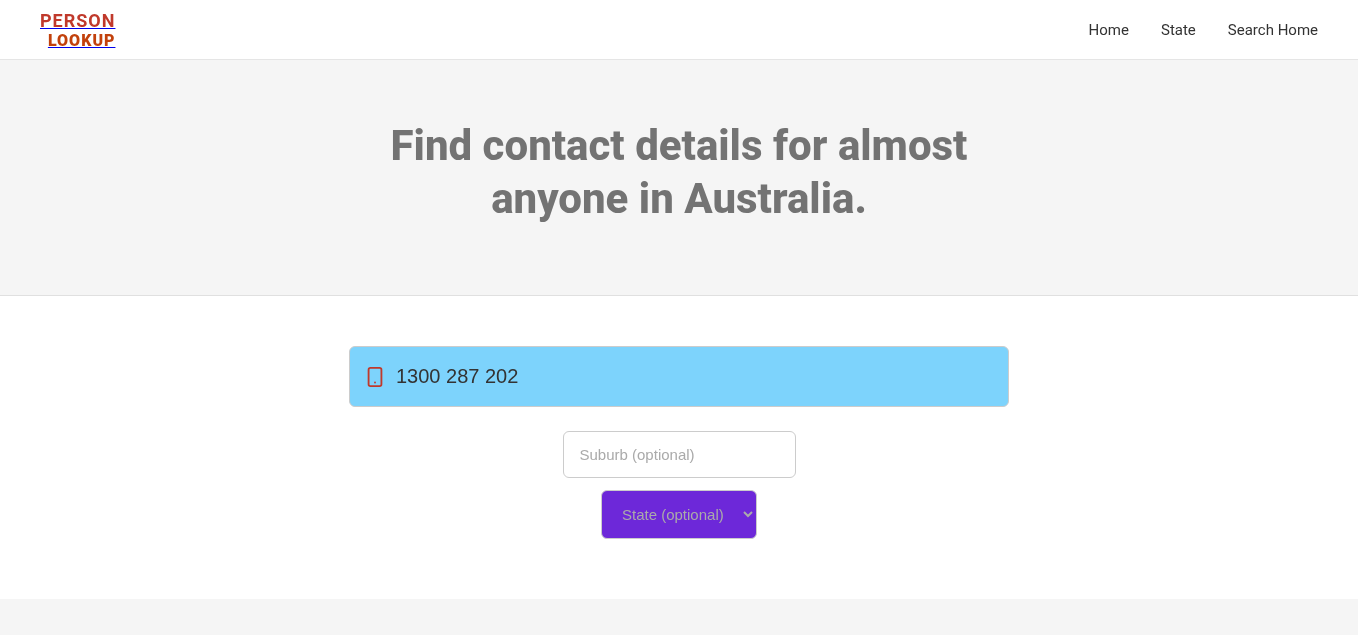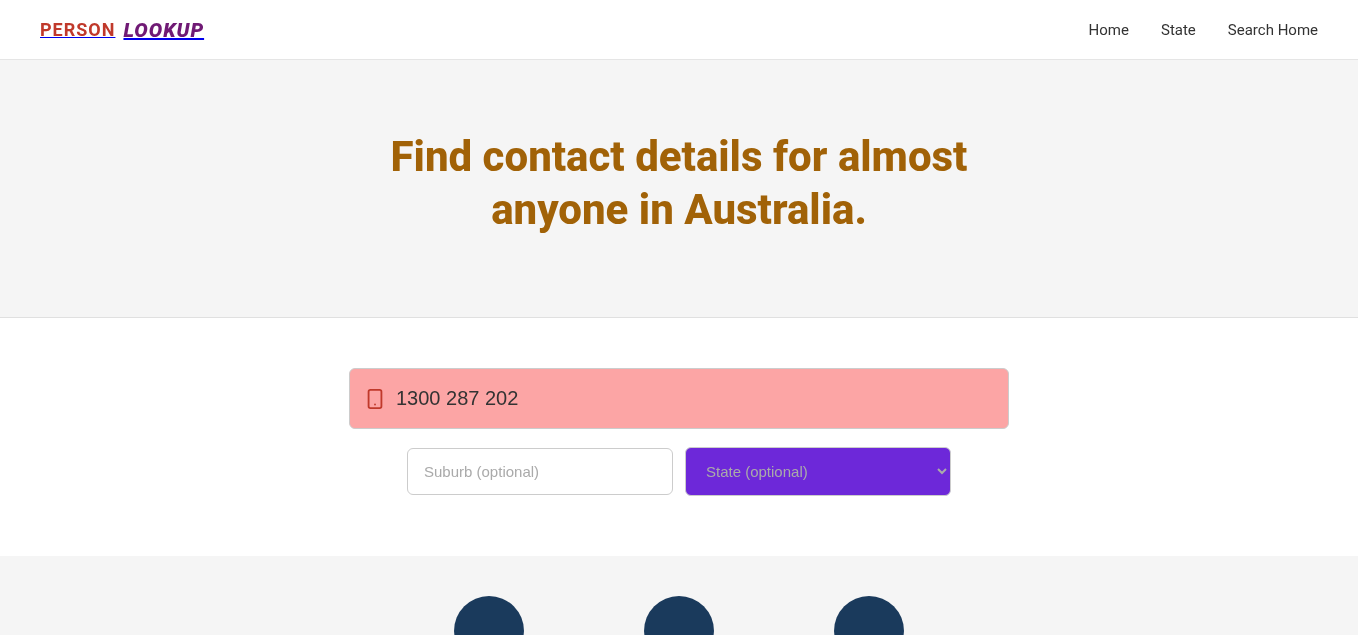--- a/index.html
+++ b/index.html
@@ -20,43 +20,43 @@
       align-items: center;
       justify-content: space-between;
       padding: 0 40px;
       height: 60px;
       border-bottom: 1px solid #e5e5e5;
       background: #fff;
     }
 
     .logo {
       display: flex;
-      align-items: center;
-      gap: 8px;
+      align-items: flex-end;
+      gap: 0;
       font-size: 22px;
       font-weight: 700;
       text-decoration: none;
       letter-spacing: 0.5px;
+      flex-direction: column;
     }
 
     .logo-person {
       color: #c0392b;
       font-weight: 700;
       font-size: 18px;
       text-transform: uppercase;
       letter-spacing: 1px;
     }
 
     .logo-lookup {
-      color: #701a75;
+      color: #c2410c;
       font-weight: 900;
-      font-size: 20px;
+      font-size: 16px;
       text-transform: uppercase;
       letter-spacing: 1px;
-      font-style: italic;
     }
 
     nav {
       display: flex;
       align-items: flex-start;
       gap: 32px;
     }
 
     nav a {
       text-decoration: none;
@@ -69,44 +69,44 @@
     .hero {
       background: #f5f5f5;
       padding: 60px 20px 70px;
       text-align: center;
       border-bottom: 1px solid #e0e0e0;
     }
 
     .hero h1 {
       font-size: 42px;
       font-weight: 800;
-      color: #a16207;
+      color: #737373;
       line-height: 1.25;
       max-width: 700px;
-      margin: 11px auto;
+      margin: 0 auto;
     }
 
     
     .search-section {
       background: #fff;
       padding: 50px 20px 60px;
       display: flex;
       flex-direction: column;
       align-items: center;
     }
 
     .search-main-input-wrapper {
       display: flex;
       align-items: center;
       width: 660px;
       border: 1.5px solid #ccc;
       border-radius: 6px;
       padding: 0 14px;
-      background: #fca5a5;
-      margin-bottom: 18px;
+      background: #7dd3fc;
+      margin-bottom: 24px;
     }
 
     .phone-icon {
       width: 22px;
       height: 22px;
       flex-shrink: 0;
       margin-right: 10px;
       color: #c0392b;
     }
 
@@ -121,21 +121,22 @@
     }
 
     .search-main-input::placeholder {
       color: #aaa;
     }
 
     .search-row {
       display: flex;
       align-items: center;
       gap: 12px;
-      width: 544px;
+      width: 660px;
+      flex-direction: column;
     }
 
     .suburb-input {
       flex: 1;
       border: 1.5px solid #ccc;
       border-radius: 6px;
       padding: 14px 16px;
       font-size: 15px;
       color: #555;
       outline: none;

